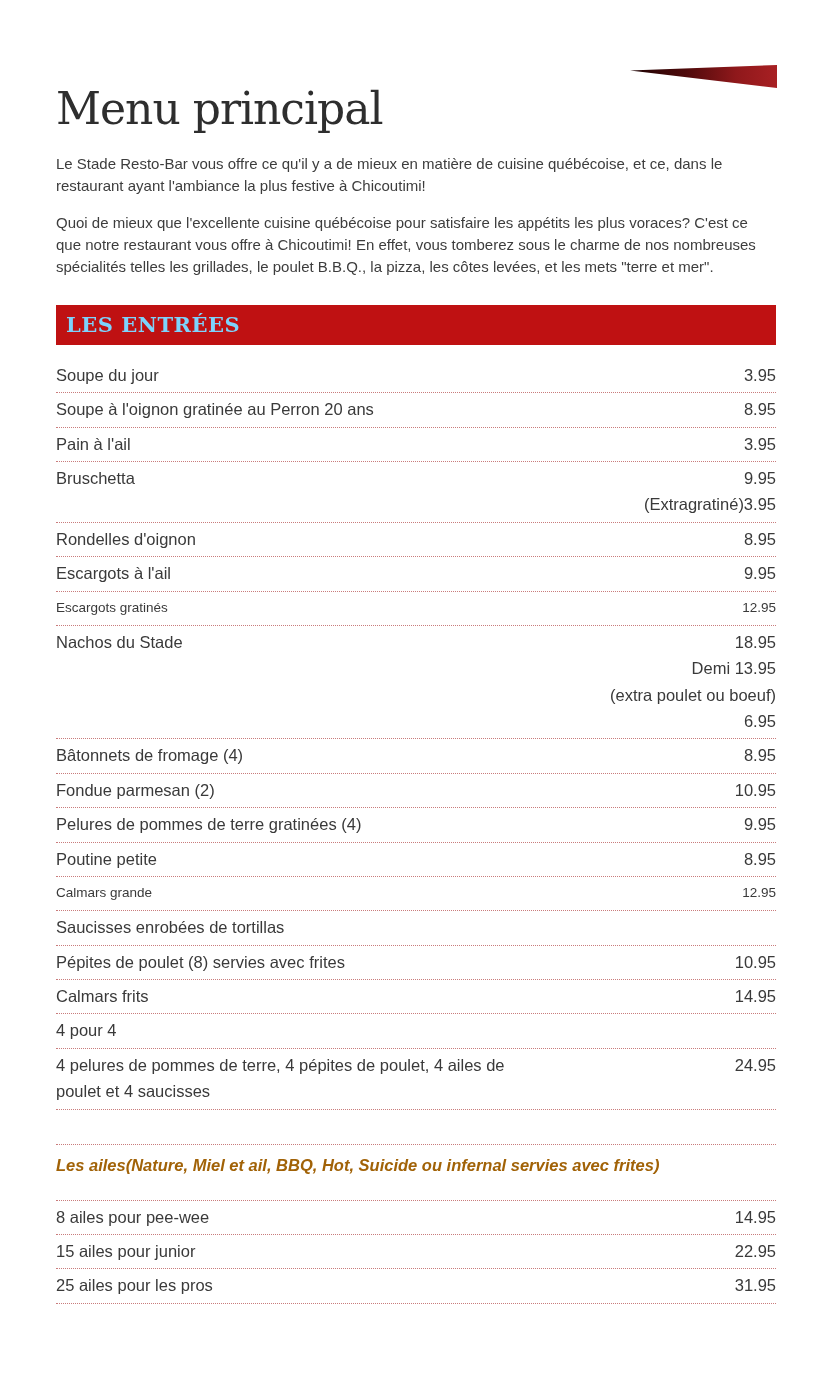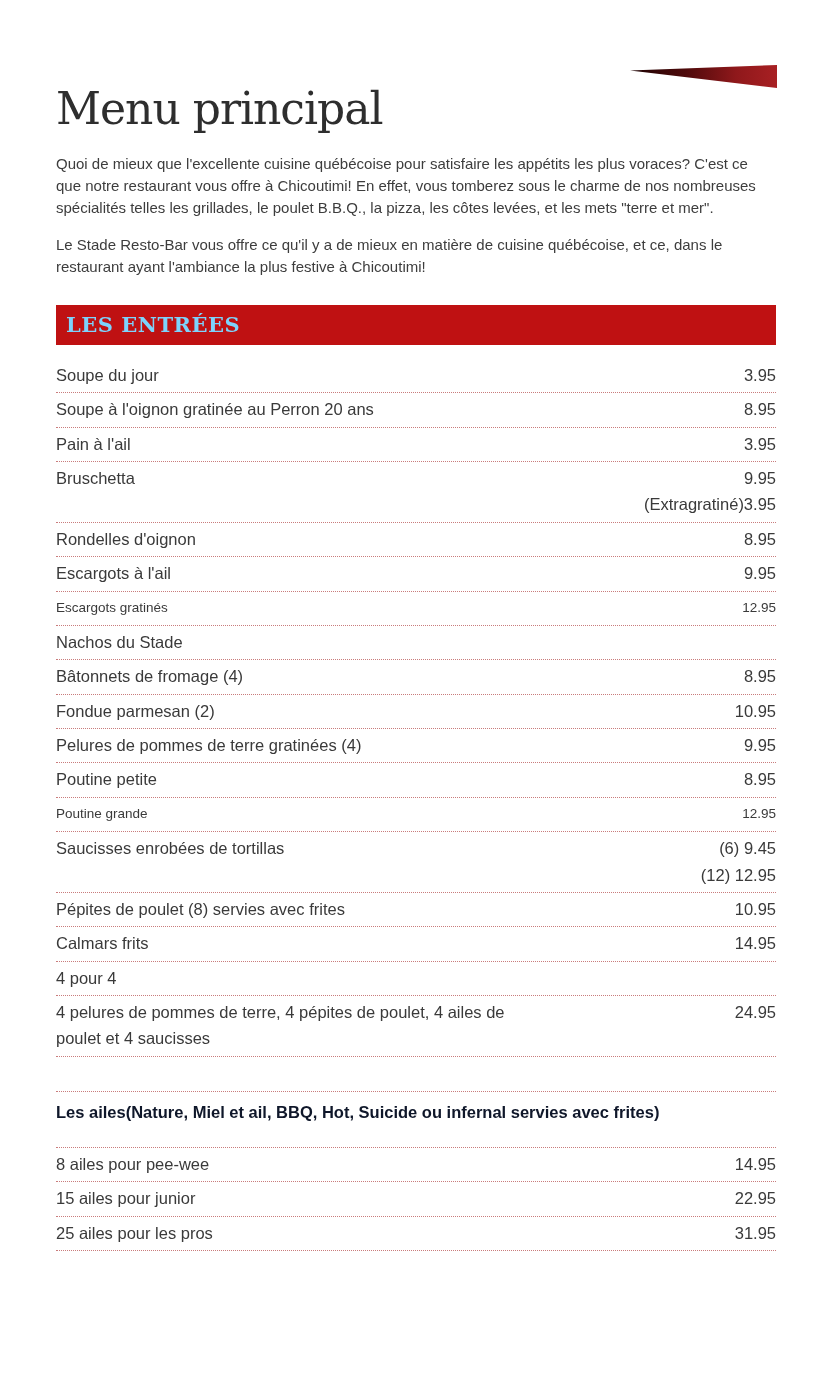--- a/index.html
+++ b/index.html
@@ -62,38 +62,39 @@
   .row .name { max-width: 480px; }
   .row .price { text-align: right; white-space: pre-line; flex: 1; }
   .row.small { font-size: 13.5px; line-height: 1.95; align-items: flex-end; }
   .row.bold .name { font-weight: 400; }
   .wings-heading {
     margin-top: 34px;
     border-top: 1px dotted var(--dotted-line, #c97c7c);
     padding-top: 11px;
     font-size: 16.5px;
     font-weight: 700;
-    color: #0f172a;
+    color: #a16207;
+    font-style: italic;
   }
   .wings-list {
     margin-top: 25px;
     border-top: 1px dotted var(--dotted-line, #c97c7c);
   }
 </style>
 </head>
 <body>
 
 <div class="page">
 
   <div class="ribbon"></div>
 
   <h1 class="title">Menu principal</h1>
 
+  <p class="intro">Le Stade Resto-Bar vous offre ce qu'il y a de mieux en matière de cuisine québécoise, et ce, dans le restaurant ayant l'ambiance la plus festive à Chicoutimi!</p>
   <p class="intro">Quoi de mieux que l'excellente cuisine québécoise pour satisfaire les appétits les plus voraces?  C'est ce que notre restaurant vous offre à Chicoutimi! En effet, vous tomberez sous le charme de nos nombreuses spécialités telles les grillades, le poulet B.B.Q., la pizza, les côtes levées, et les mets "terre et mer".</p>
-  <p class="intro">Le Stade Resto-Bar vous offre ce qu'il y a de mieux en matière de cuisine québécoise, et ce, dans le restaurant ayant l'ambiance la plus festive à Chicoutimi!</p>
 
   <div class="banner">LES ENTRÉES</div>
 
   <div class="menu-list">
 
       <div class="row">
         <span class="name">Soupe du jour</span>
         <span class="price">3.95</span>
       </div>
 
@@ -123,20 +124,24 @@
         <span class="price">9.95</span>
       </div>
 
       <div class="row small">
         <span class="name">Escargots gratinés</span>
         <span class="price">12.95</span>
       </div>
 
       <div class="row">
         <span class="name">Nachos du Stade</span>
+        <span class="price">18.95
+Demi 13.95
+(extra poulet ou boeuf)
+6.95</span>
       </div>
 
       <div class="row">
         <span class="name">Bâtonnets de fromage (4)</span>
         <span class="price">8.95</span>
       </div>
 
       <div class="row">
         <span class="name">Fondue parmesan (2)</span>
         <span class="price">10.95</span>
@@ -146,28 +151,26 @@
         <span class="name">Pelures de pommes de terre gratinées (4)</span>
         <span class="price">9.95</span>
       </div>
 
       <div class="row">
         <span class="name">Poutine petite</span>
         <span class="price">8.95</span>
       </div>
 
       <div class="row small">
-        <span class="name">Poutine grande</span>
+        <span class="name">Calmars grande</span>
         <span class="price">12.95</span>
       </div>
 
       <div class="row">
         <span class="name">Saucisses enrobées de tortillas</span>
-        <span class="price">(6)  9.45
-(12) 12.95</span>
       </div>
 
       <div class="row">
         <span class="name">Pépites de poulet (8) servies avec frites</span>
         <span class="price">10.95</span>
       </div>
 
       <div class="row">
         <span class="name">Calmars frits</span>
         <span class="price">14.95</span>

